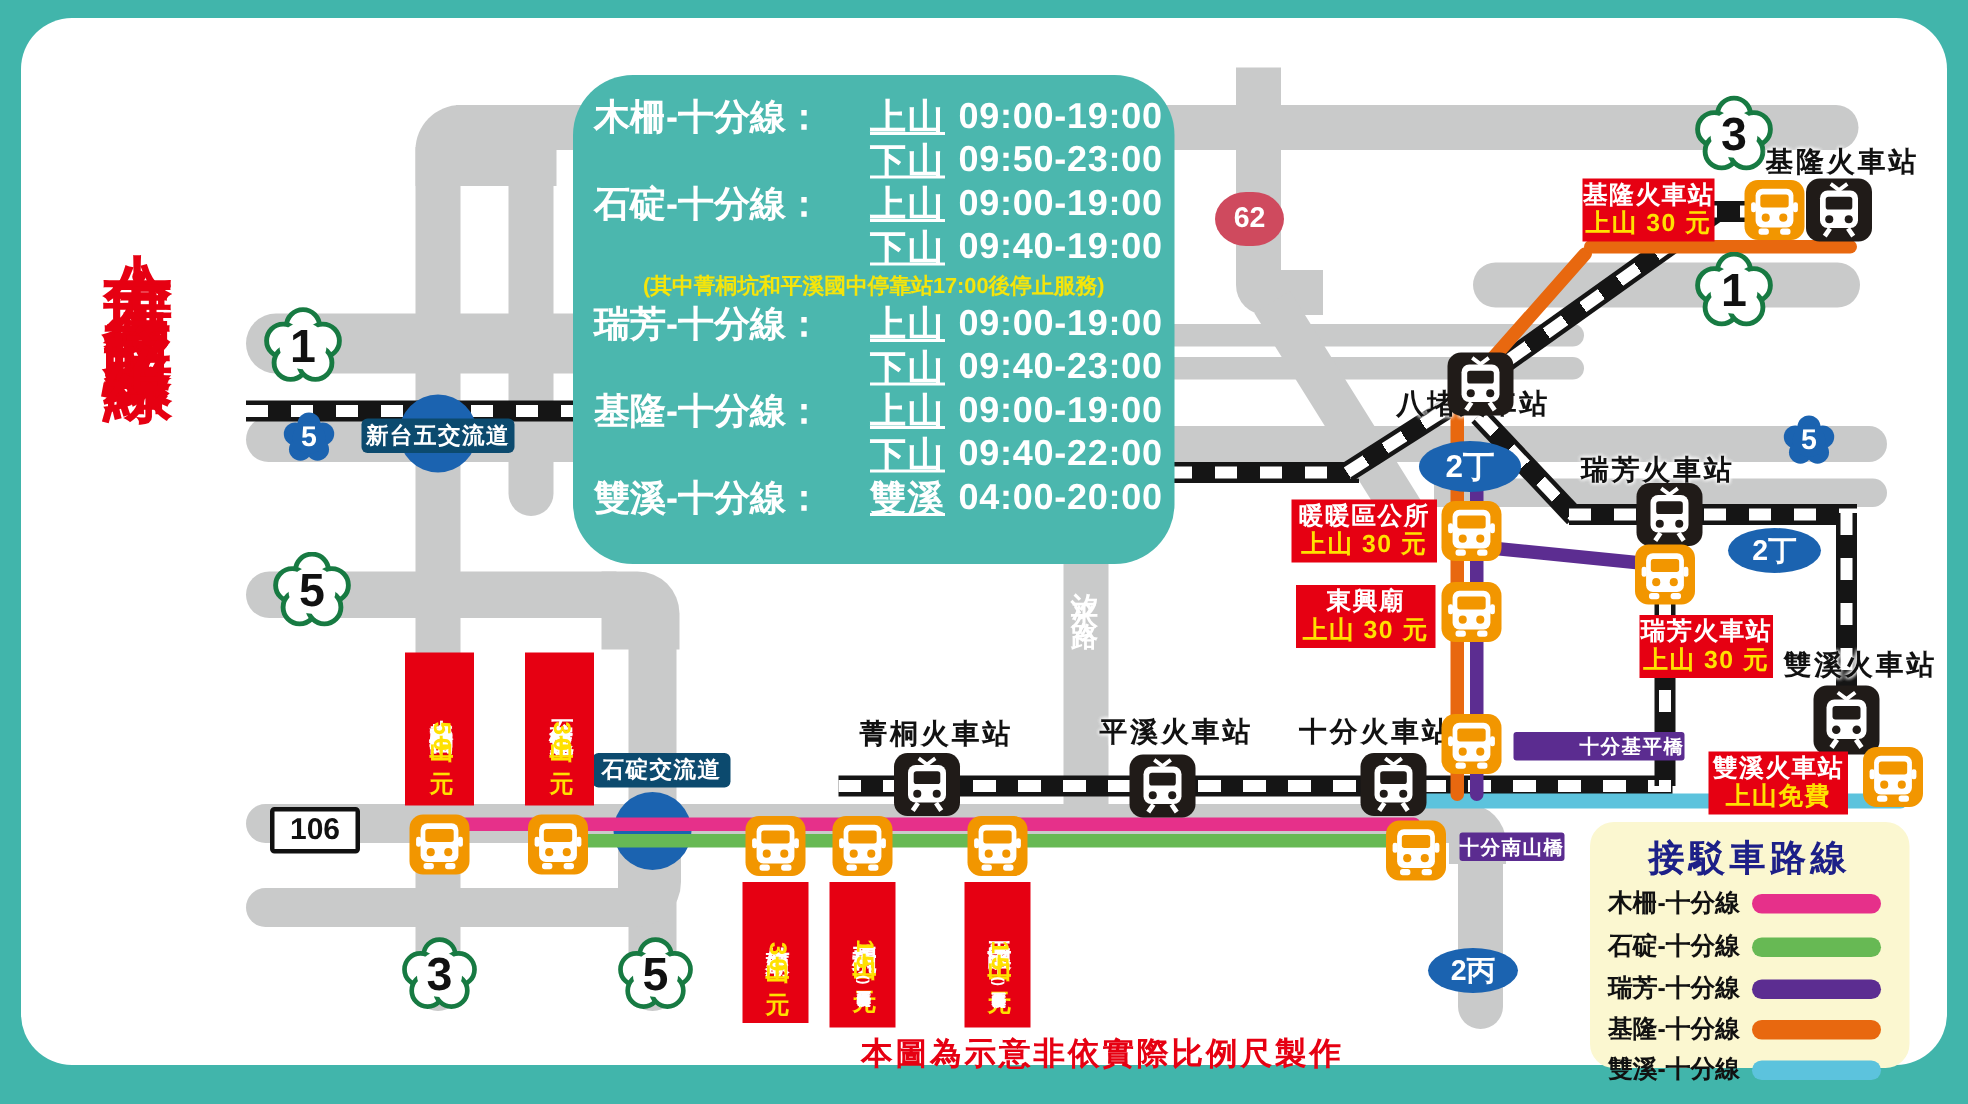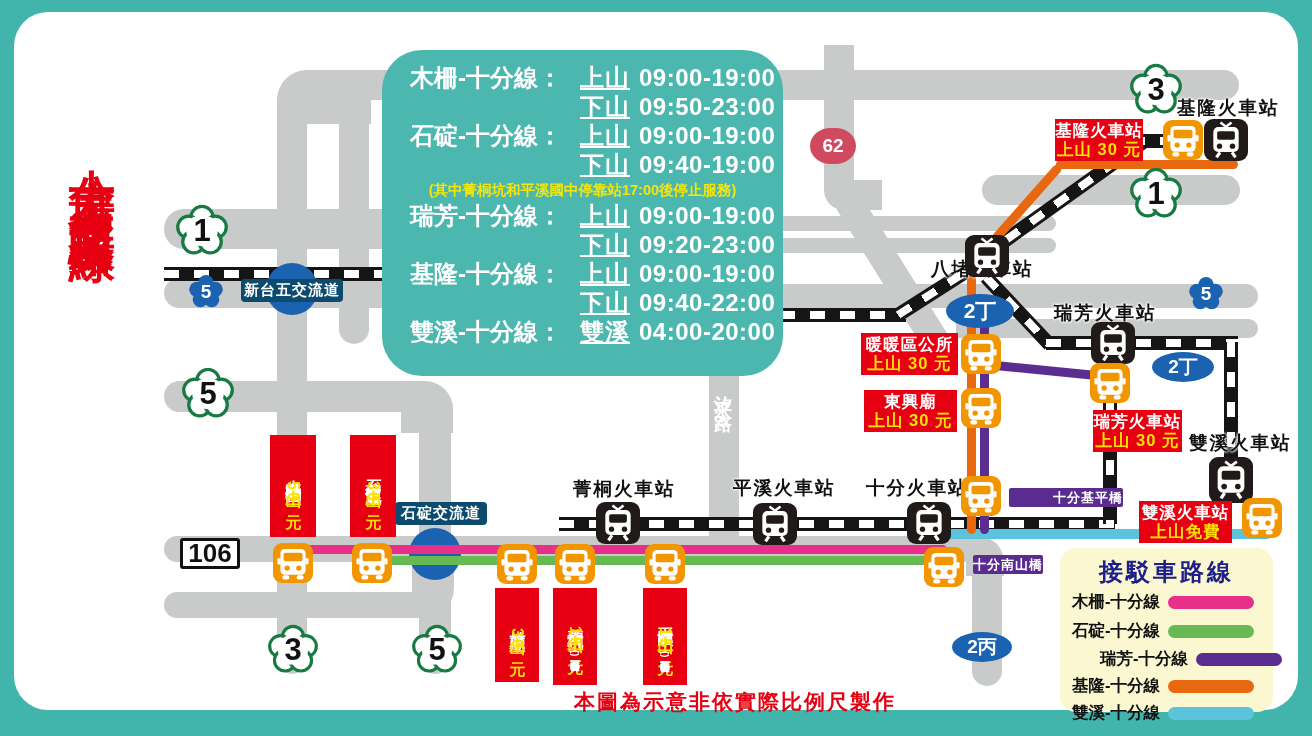--- a/index.html
+++ b/index.html
@@ -24,40 +24,40 @@
   .oval{position:absolute;background:#1b63b0;color:#fff;border-radius:50%;display:flex;align-items:center;justify-content:center;font-weight:bold;z-index:6;}
   
   .flower{position:absolute;z-index:6;}
   .flower svg{position:absolute;left:0;top:0;width:100%;height:100%;}
   .flower .num{position:absolute;inset:0;display:flex;align-items:center;justify-content:center;font-weight:bold;}
   .flower.green{color:#177a42;}
   .flower.green .num{color:#111;font-size:31px;}
   .flower.blue{color:#1b63b0;}
   .flower.blue .num{color:#fff;font-size:19px;}
   .blob62{position:absolute;background:#cf4a5e;color:#fff;border-radius:45% 45% 45% 45%/50% 50% 50% 50%;display:flex;align-items:center;justify-content:center;font-weight:bold;font-size:19px;z-index:6;}
-  .box106{position:absolute;background:#fff;border:3px solid #111;color:#111;display:flex;align-items:center;justify-content:center;font-weight:bold;font-size:26px;z-index:6;border-radius:3px;}
+  .box106{position:absolute;background:#fff;border:3px solid #111;color:#111;display:flex;align-items:center;justify-content:center;font-weight:bold;font-size:20px;z-index:6;border-radius:3px;}
   
   .train{position:absolute;background:#201b18;border-radius:9px;color:#201b18;z-index:8;}
   .bus{position:absolute;background:#f29600;border-radius:9px;color:#f29600;z-index:8;}
   .train svg,.bus svg{position:absolute;inset:2px;width:calc(100% - 4px);height:calc(100% - 4px);}
   
   .sta{position:absolute;color:#111;font-weight:bold;font-size:18.5px;letter-spacing:2px;white-space:nowrap;z-index:7;text-shadow:0 0 3px #fff,0 0 3px #fff,0 0 3px #fff;}
   
   .fee{position:absolute;background:#e60012;color:#fff;display:flex;flex-direction:column;align-items:center;justify-content:center;font-weight:bold;z-index:9;line-height:1.15;}
   .fee .fname{font-size:16.5px;letter-spacing:1px;white-space:nowrap;}
   .fee .ffare{font-size:16.5px;color:#ffe100;letter-spacing:1px;white-space:nowrap;}
   .feev{position:absolute;background:#e60012;z-index:9;writing-mode:vertical-rl;display:flex;flex-direction:row;align-items:center;justify-content:center;padding:4px 2px;box-sizing:border-box;}
   .feev div{font-weight:bold;line-height:1.05;}
   .feev .fname{color:#fff;font-size:16px;letter-spacing:2px;}
   .feev .ffare{color:#ffe100;font-size:16px;letter-spacing:2px;}
   .feev .fnote{color:#fff;font-size:9.5px;letter-spacing:0;}
   
   .sched{position:absolute;left:368px;top:38px;width:401px;height:326px;background:#4bb7ae;border-radius:40px;z-index:10;color:#fff;font-weight:bold;padding-top:13px;box-sizing:border-box;}
   .srow{display:flex;height:29px;align-items:center;font-size:24px;}
-  .slb{width:180px;text-align:right;letter-spacing:0;}
+  .slb{width:180px;text-align:center;letter-spacing:0;}
   .sdir{margin-left:18px;letter-spacing:1px;text-decoration:underline;}
   .stime{margin-left:9px;letter-spacing:0.5px;}
   .snote{height:22px;display:flex;align-items:center;justify-content:center;color:#f5e50a;font-size:14.5px;letter-spacing:0;}
   
   .legend{position:absolute;left:1046px;top:536px;width:213px;height:164px;background:#fbf7d0;border-radius:16px;z-index:9;}
   .legend .ltitle{position:absolute;left:0;top:8px;width:100%;text-align:center;color:#1d2088;font-weight:bold;font-size:24px;letter-spacing:3px;}
   .lrow{position:absolute;left:12px;width:190px;height:20px;display:flex;align-items:center;}
   .lrow .llb{font-weight:bold;font-size:16.5px;color:#111;white-space:nowrap;}
   .lrow .pill{margin-left:8px;width:86px;height:13px;border-radius:7px;flex:none;}
   
@@ -413,21 +413,21 @@
         </div>
       <div class="snote">(其中菁桐坑和平溪國中停靠站17:00後停止服務)</div>
       <div class="srow">
           <span class="slb">瑞芳-十分線：</span>
           <span class="sdir">上山</span>
           <span class="stime">09:00-19:00</span>
         </div>
       <div class="srow">
           <span class="slb"></span>
           <span class="sdir">下山</span>
-          <span class="stime">09:20-23:00</span>
+          <span class="stime">09:40-23:00</span>
         </div>
       <div class="srow">
           <span class="slb">基隆-十分線：</span>
           <span class="sdir">上山</span>
           <span class="stime">09:00-19:00</span>
         </div>
       <div class="srow">
           <span class="slb"></span>
           <span class="sdir">下山</span>
           <span class="stime">09:40-22:00</span>
@@ -442,21 +442,21 @@
     <div class="legend">
       <div class="ltitle">接駁車路線</div>
       <div class="lrow" style="top:44px;">
           <span class="llb">木柵-十分線</span>
           <span class="pill" style="background: rgb(230, 48, 138);"></span>
         </div>
       <div class="lrow" style="top:73px;">
           <span class="llb">石碇-十分線</span>
           <span class="pill" style="background: rgb(103, 185, 84);"></span>
         </div>
-      <div class="lrow" style="top:101px;margin-left:28px;">
+      <div class="lrow" style="top:101px;">
           <span class="llb">瑞芳-十分線</span>
           <span class="pill" style="background: rgb(92, 45, 145);"></span>
         </div>
       <div class="lrow" style="top:128px;">
           <span class="llb">基隆-十分線</span>
           <span class="pill" style="background: rgb(232, 104, 15);"></span>
         </div>
       <div class="lrow" style="top:155px;">
           <span class="llb">雙溪-十分線</span>
           <span class="pill" style="background: rgb(92, 195, 221);"></span>

